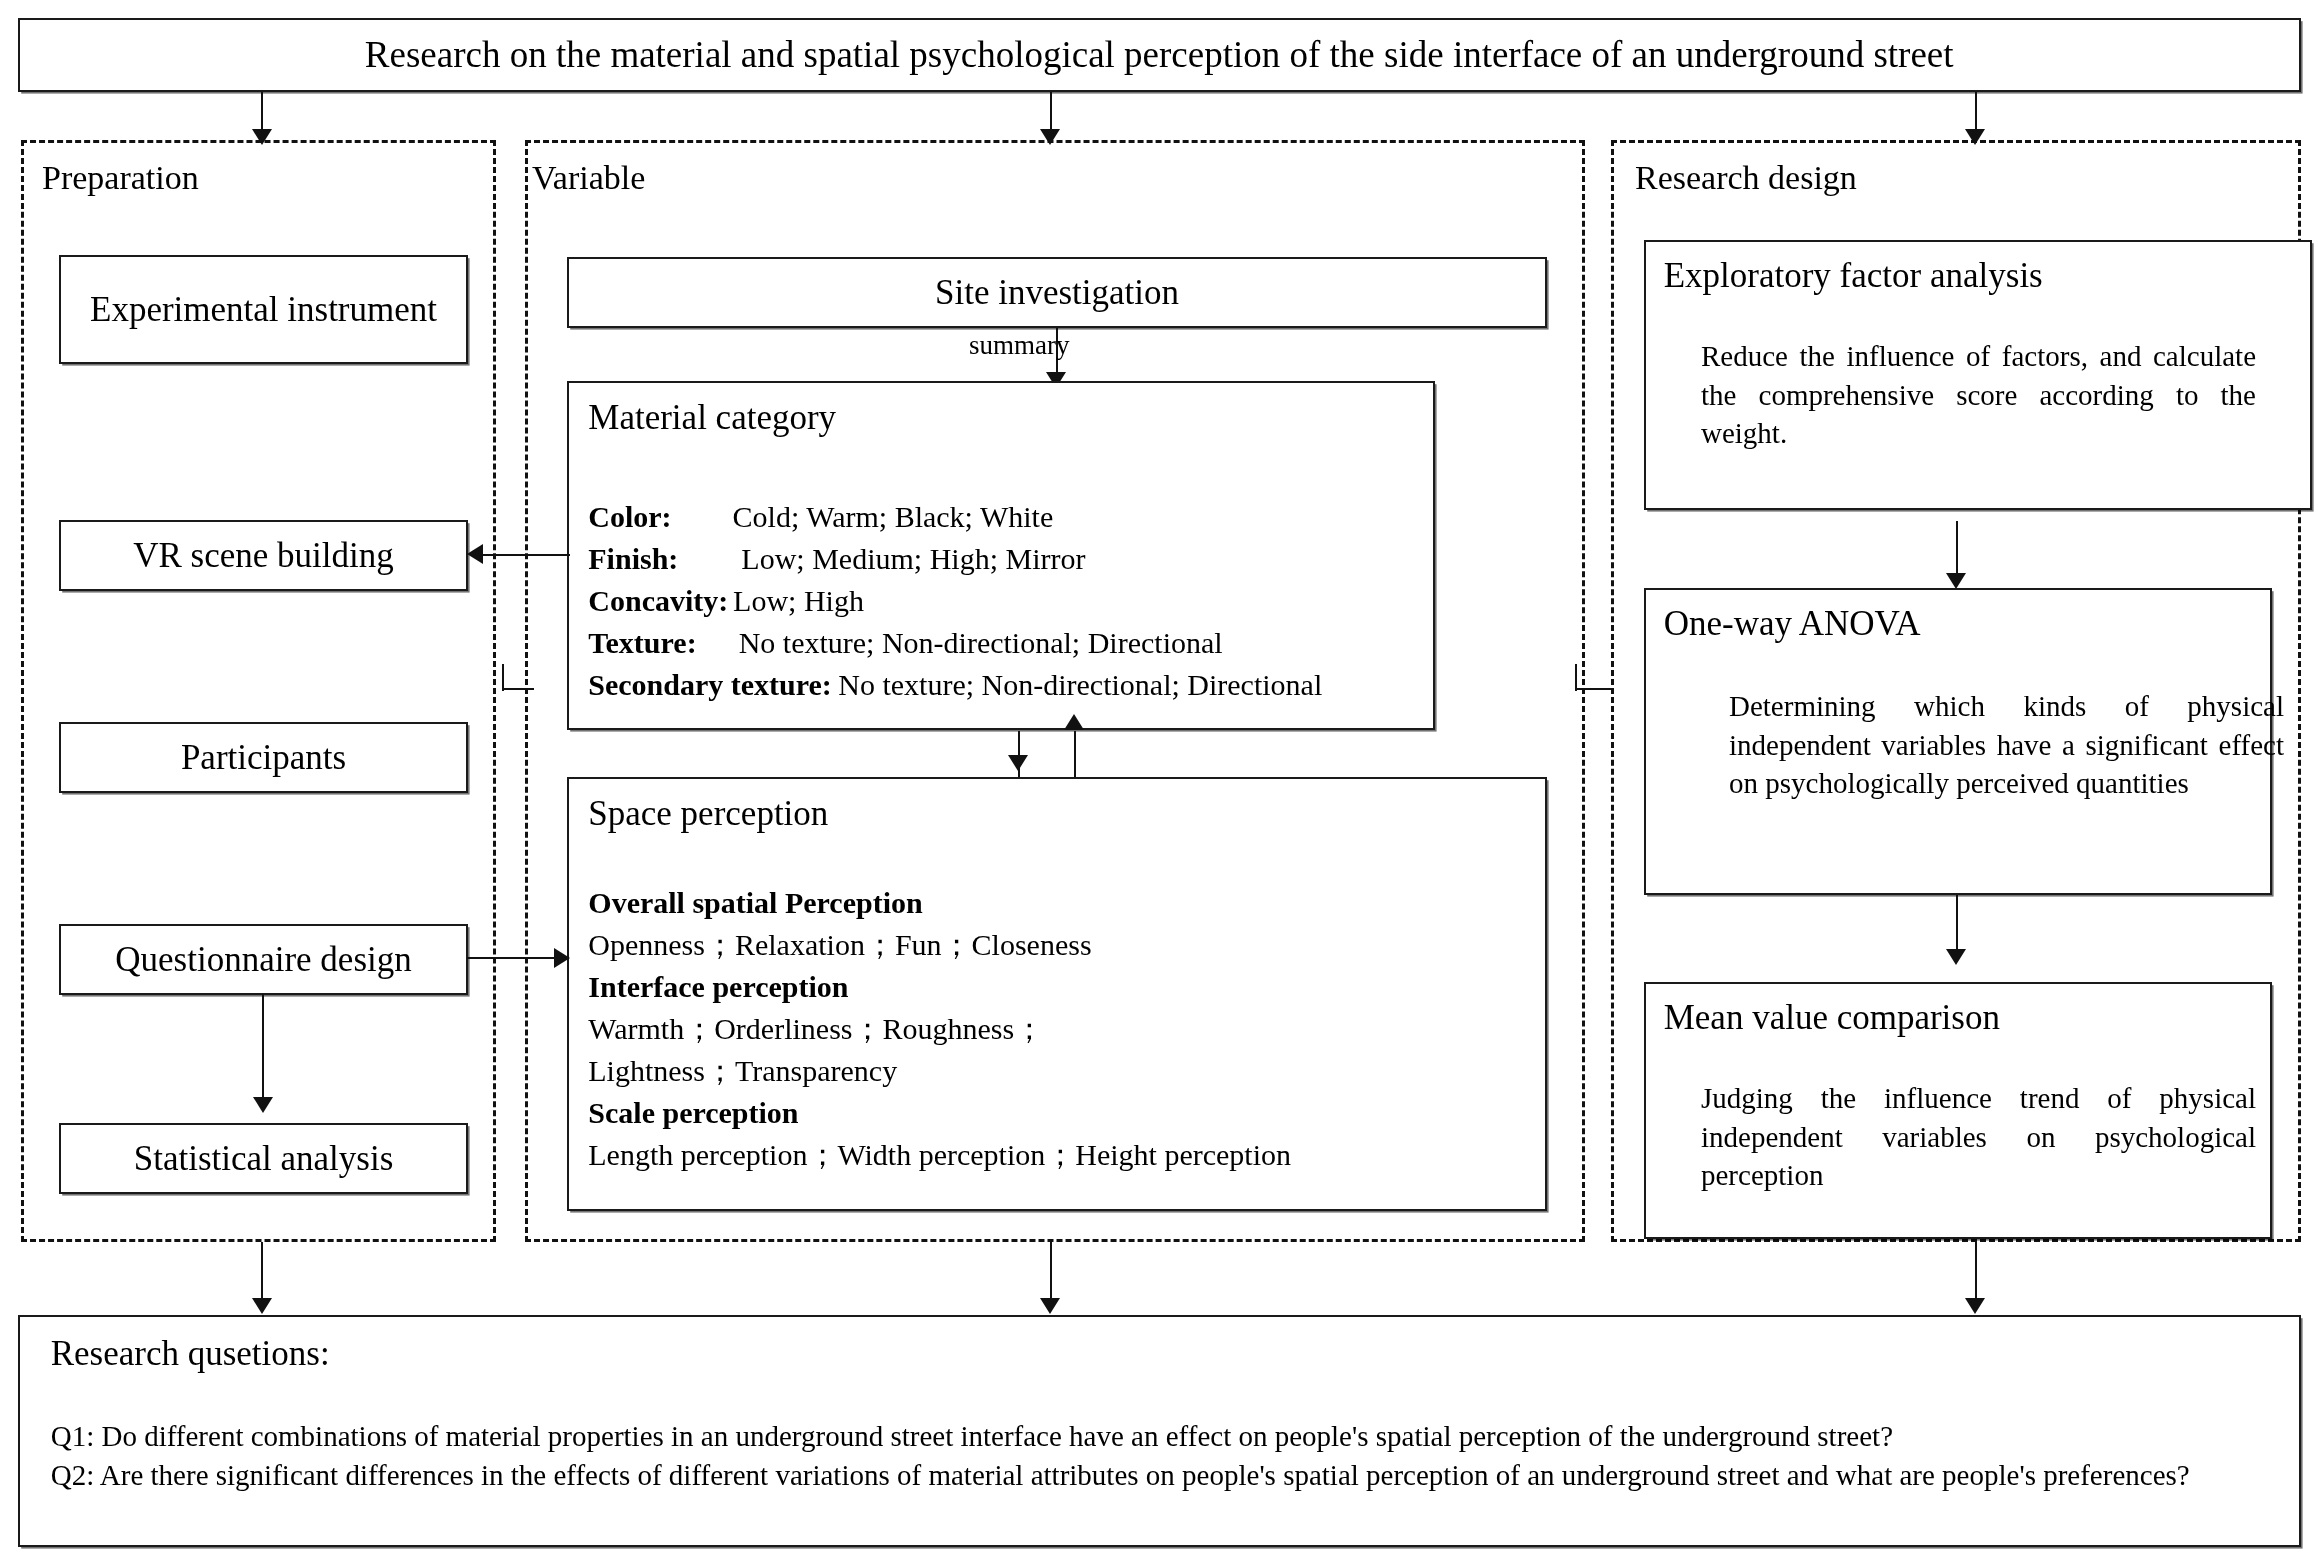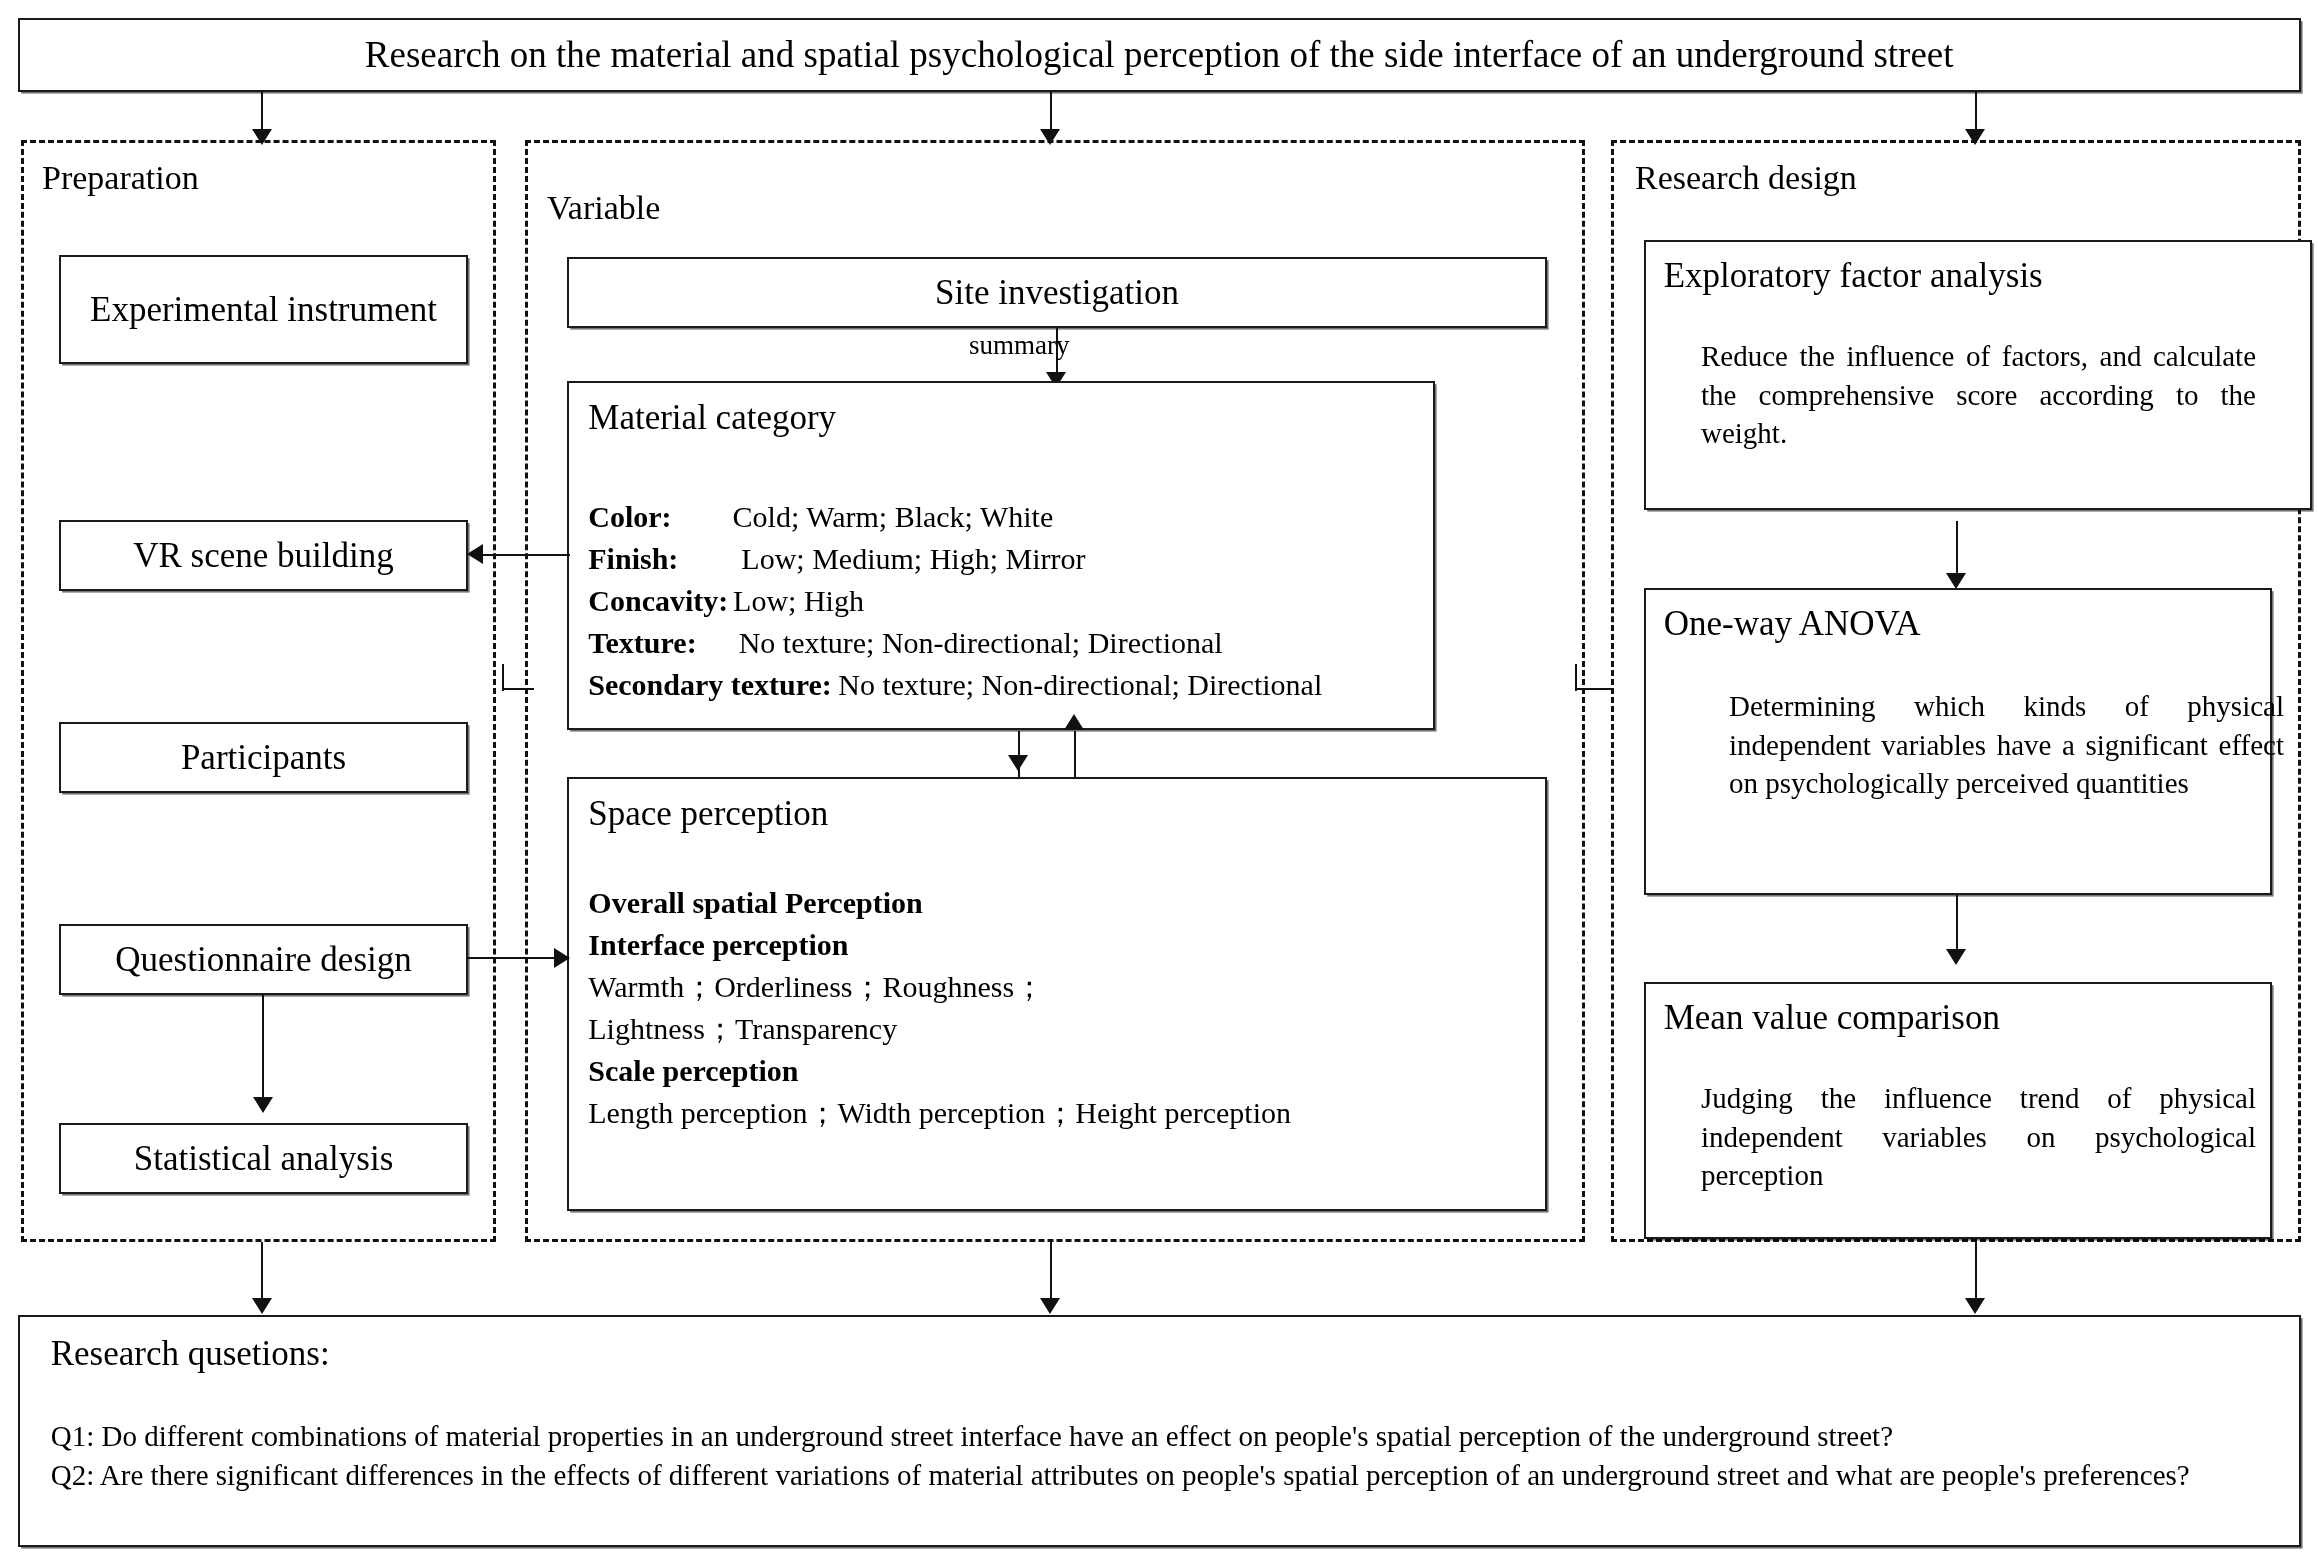--- a/index.html
+++ b/index.html
@@ -124,21 +124,21 @@
   </div>
 
   <div class="box ctr" style="left:59px;top:1123px;width:409px;height:71px;">
     <span style="font-size:35px;">Statistical analysis</span>
   </div>
 
   <div class="vline" style="left:262px;top:994px;height:106px;"></div>
   <div class="arrow-d" style="left:253px;top:1097px;"></div>
 
   <div class="dashpanel" style="left:525px;top:140px;width:1060px;height:1102px;"></div>
-  <div class="panel-title" style="left:547px;top:161px;margin-top:30px;">Variable</div>
+  <div class="panel-title" style="left:532px;top:161px;">Variable</div>
 
   <div class="box ctr" style="left:567px;top:257px;width:980px;height:71px;">
     <span style="font-size:35px;">Site investigation</span>
   </div>
   <div class="vline" style="left:1056px;top:328px;height:50px;"></div>
   <div class="arrow-d" style="left:1046px;top:372px;"></div>
   <div class="smalllbl" style="left:969px;top:330px;">summary</div>
 
   <div class="box" style="left:567px;top:381px;width:868px;height:349px;">
     <div class="hdr" style="left:19.3px;top:16px;">Material category</div>
@@ -153,20 +153,21 @@
 
   <div class="vline" style="left:1018px;top:731px;height:61px;"></div>
   <div class="arrow-d" style="left:1008px;top:755px;"></div>
   <div class="vline" style="left:1074px;top:731px;height:61px;"></div>
   <div class="arrow-u" style="left:1064px;top:714px;"></div>
 
   <div class="box" style="left:567px;top:777px;width:980px;height:434px;">
     <div class="hdr" style="left:19.3px;top:16px;">Space perception</div>
     <div class="lines" style="left:19.3px;top:103px;">
       <div><b>Overall spatial Perception</b></div>
+      <div>Openness；Relaxation；Fun；Closeness</div>
       <div><b>Interface perception</b></div>
       <div style="white-space:normal;width:563px;">Warmth；Orderliness；Roughness；Lightness；Transparency</div>
       <div><b>Scale perception</b></div>
       <div>Length perception；Width perception；Height perception</div>
     </div>
   </div>
 
   <div class="hline" style="left:483px;top:554px;width:87px;"></div>
   <div class="arrow-l" style="left:467px;top:544px;"></div>
 

